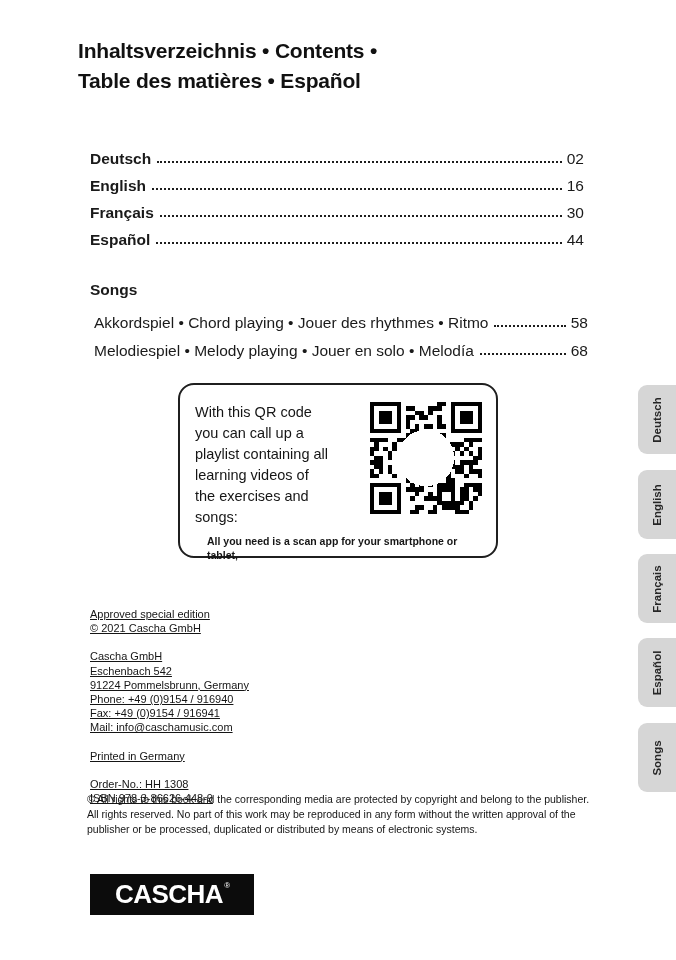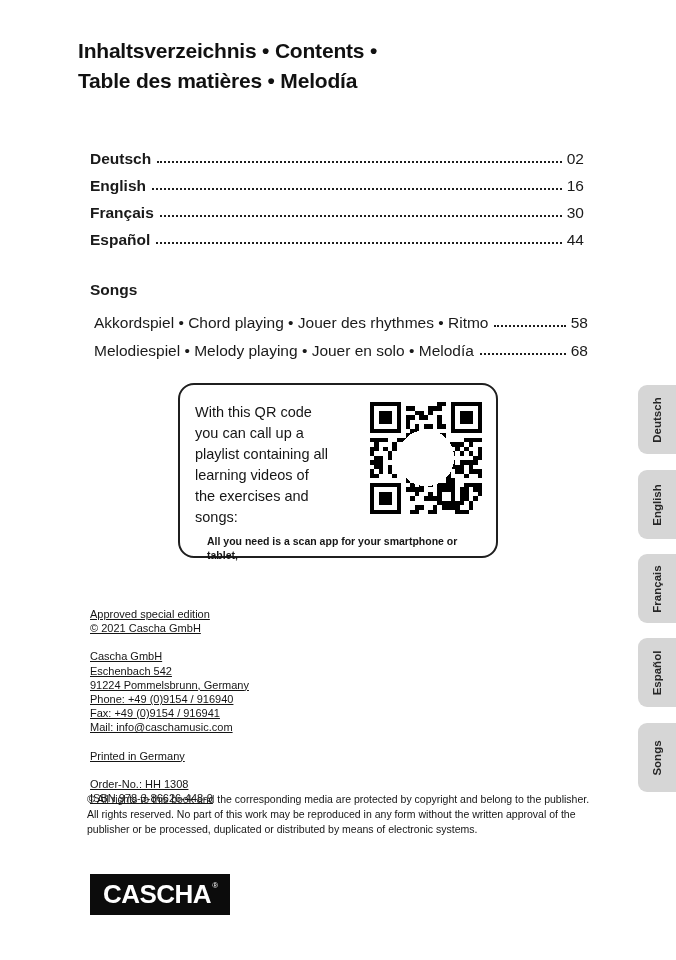--- a/index.html
+++ b/index.html
@@ -45,21 +45,21 @@
   .imprint p{margin:0 0 14px 0;}
   .imprint p:last-child{margin-bottom:0;}
 
   .copyright{
     left:87px;top:792px;width:512px;
     font-size:10.5px;line-height:14.8px;color:#151515;
   }
 
   
   .logo{
-    left:90px;top:874px;width:140px;height:41px;background:#0c0c0c;
+    left:90px;top:874px;width:164px;height:41px;background:#0c0c0c;
     display:flex;align-items:center;justify-content:center;
   }
   .logo-text{
     color:#ffffff;font-weight:bold;font-size:26px;letter-spacing:-0.5px;
     font-family:"Liberation Sans", sans-serif;
   }
   .logo-mark{color:#ffffff;font-size:8px;vertical-align:top;line-height:10px;position:relative;top:-9px;left:1px;}
 
   
   .side-tab{
@@ -71,21 +71,21 @@
     transform:rotate(-90deg);white-space:nowrap;
     font-size:11.5px;font-weight:bold;color:#262626;
   }
   .tab-1{top:385px;} .tab-2{top:470px;} .tab-3{top:554px;} .tab-4{top:638px;} .tab-5{top:723px;}
 </style>
 </head>
 <body>
 
 <div class="abs page-title">
   <div>Inhaltsverzeichnis • Contents •</div>
-  <div>Table des matières • Melodía</div>
+  <div>Table des matières • Español</div>
 </div>
 
 <div class="abs toc">
   <div class="toc-row">
     <span class="toc-label">Deutsch</span>
     <span class="leader"></span>
     <span class="toc-page">02</span>
   </div>
   <div class="toc-row">
     <span class="toc-label">English</span>

